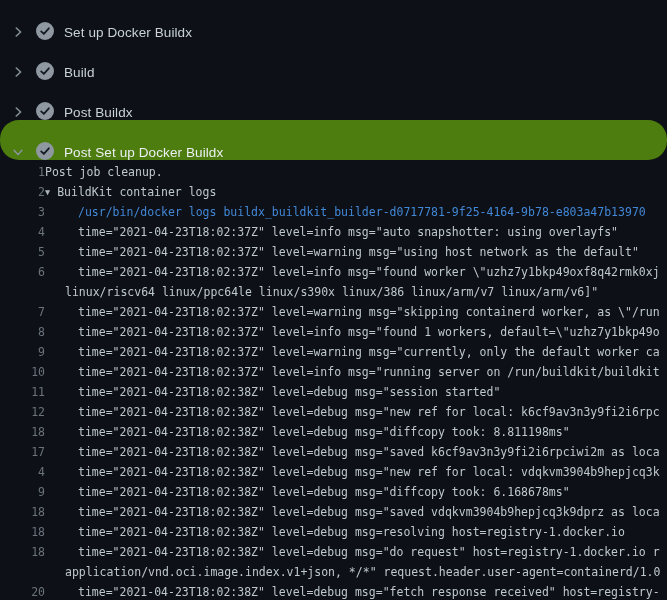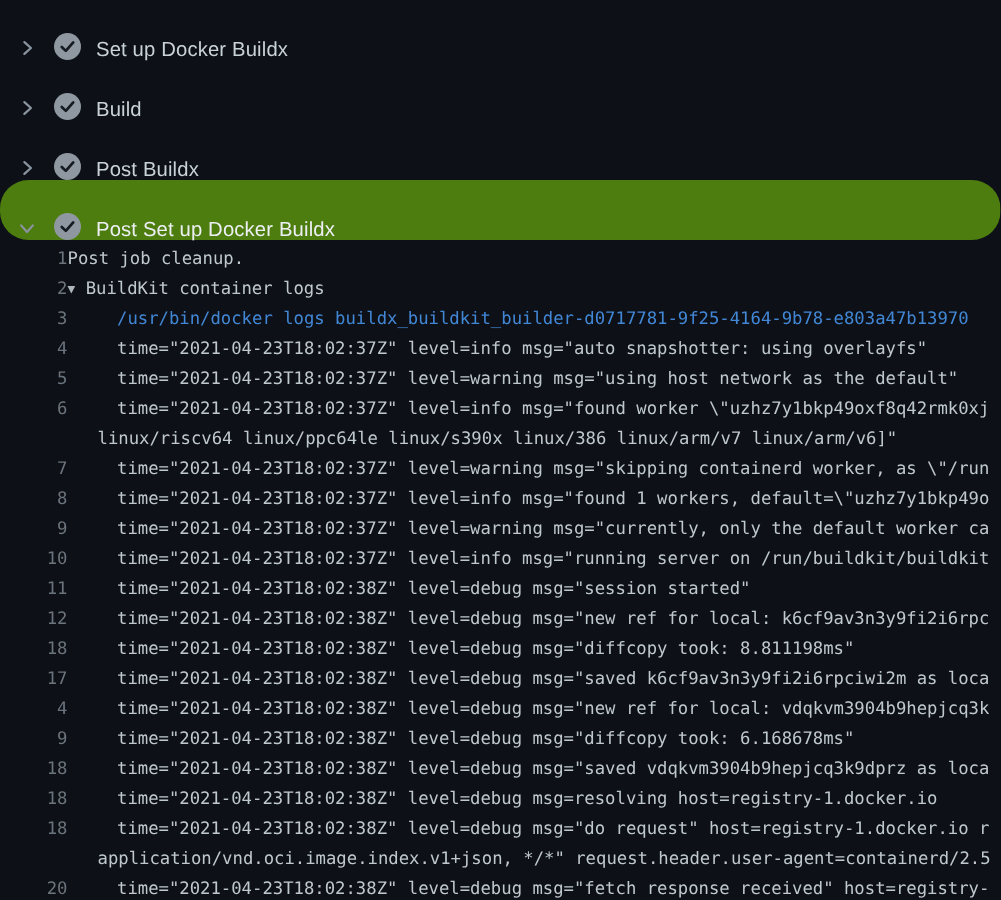--- a/index.html
+++ b/index.html
@@ -118,15 +118,15 @@
     <div class="row"><span class="ln">10</span><span class="txt ind1"><span>time="2021-04-23T18:02:37Z" level=info msg="running server on /run/buildkit/buildkit</span></span></div>
     <div class="row"><span class="ln">11</span><span class="txt ind1"><span>time="2021-04-23T18:02:38Z" level=debug msg="session started"</span></span></div>
     <div class="row"><span class="ln">12</span><span class="txt ind1"><span>time="2021-04-23T18:02:38Z" level=debug msg="new ref for local: k6cf9av3n3y9fi2i6rpc</span></span></div>
     <div class="row"><span class="ln">18</span><span class="txt ind1"><span>time="2021-04-23T18:02:38Z" level=debug msg="diffcopy took: 8.811198ms"</span></span></div>
     <div class="row"><span class="ln">17</span><span class="txt ind1"><span>time="2021-04-23T18:02:38Z" level=debug msg="saved k6cf9av3n3y9fi2i6rpciwi2m as loca</span></span></div>
     <div class="row"><span class="ln">4</span><span class="txt ind1"><span>time="2021-04-23T18:02:38Z" level=debug msg="new ref for local: vdqkvm3904b9hepjcq3k</span></span></div>
     <div class="row"><span class="ln">9</span><span class="txt ind1"><span>time="2021-04-23T18:02:38Z" level=debug msg="diffcopy took: 6.168678ms"</span></span></div>
     <div class="row"><span class="ln">18</span><span class="txt ind1"><span>time="2021-04-23T18:02:38Z" level=debug msg="saved vdqkvm3904b9hepjcq3k9dprz as loca</span></span></div>
     <div class="row"><span class="ln">18</span><span class="txt ind1"><span>time="2021-04-23T18:02:38Z" level=debug msg=resolving host=registry-1.docker.io</span></span></div>
     <div class="row"><span class="ln">18</span><span class="txt ind1"><span>time="2021-04-23T18:02:38Z" level=debug msg="do request" host=registry-1.docker.io r</span></span></div>
-    <div class="row"><span class="ln"></span><span class="txt indw"><span>application/vnd.oci.image.index.v1+json, */*" request.header.user-agent=containerd/2.5</span></span></div>
+    <div class="row"><span class="ln"></span><span class="txt indw"><span>application/vnd.oci.image.index.v1+json, */*" request.header.user-agent=containerd/1.0</span></span></div>
     <div class="row"><span class="ln">20</span><span class="txt ind1"><span>time="2021-04-23T18:02:38Z" level=debug msg="fetch response received" host=registry-</span></span></div>
   </div>
 
 </body></html>

